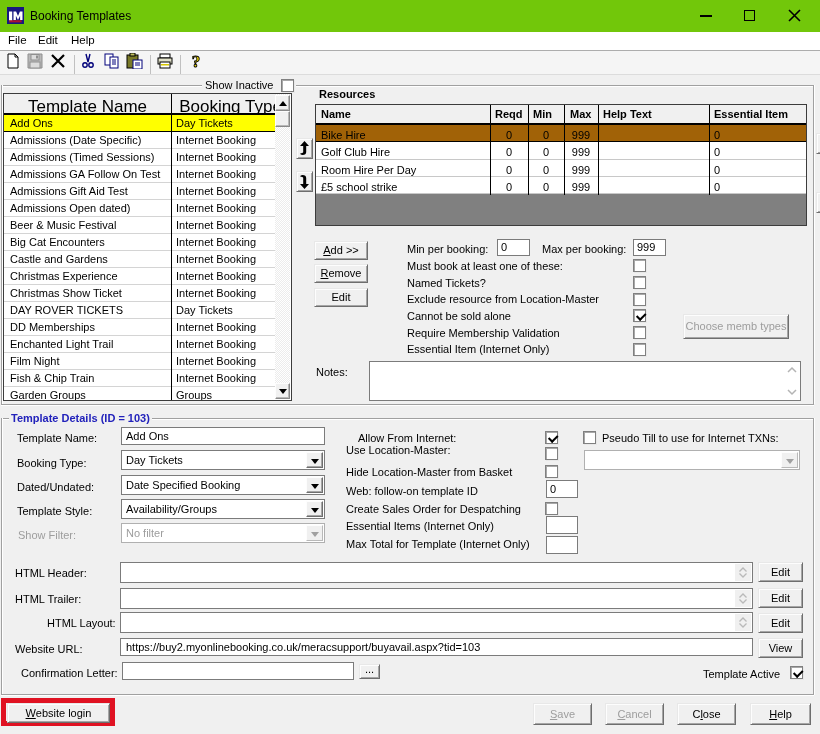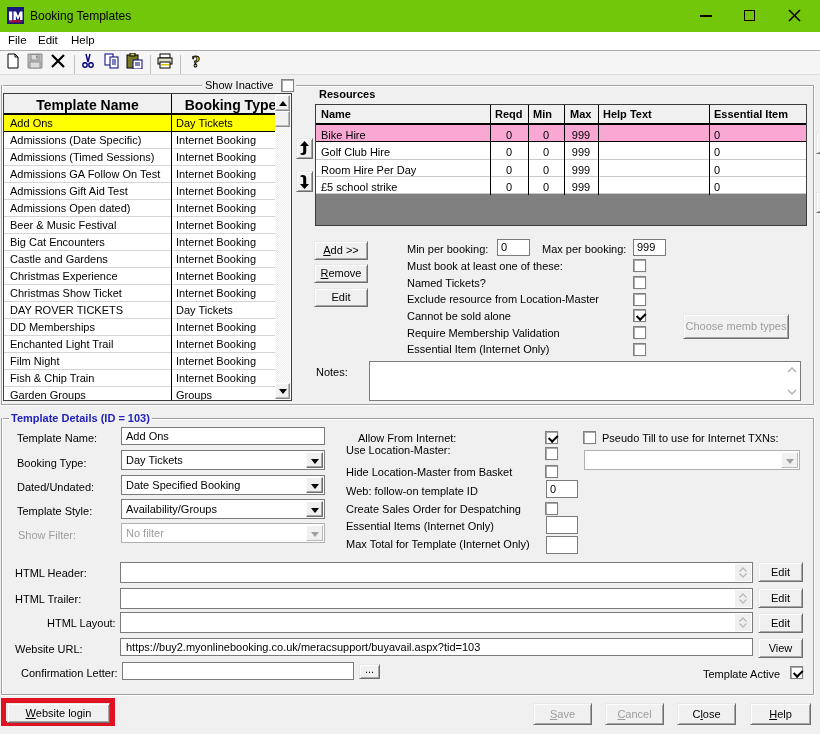--- a/index.html
+++ b/index.html
@@ -24,21 +24,21 @@
 .cb.ck::after{content:"";position:absolute;left:2px;top:2px;width:7px;height:4px;border-left:2px solid #000;border-bottom:2px solid #000;transform:rotate(-45deg) translate(0,1px);}
 .lbl{position:absolute;font-size:11px;white-space:nowrap;}
 .dd{position:absolute;background:#fff;border:1px solid #7b7b7b;}
 .ddarrow{position:absolute;right:1px;top:1px;bottom:1px;width:17px;background:#f0f0f0;border:1px solid;border-color:#fdfdfd #6e6e6e #6e6e6e #fdfdfd;box-shadow:inset -1px -1px 0 #a6a6a6;}
 .ddarrow::after{content:"";position:absolute;left:4px;top:6px;border-left:4px solid transparent;border-right:4px solid transparent;border-top:5px solid #000;}
 .dd.dis{border-color:#b0b0b0;}
 .dd.dis .ddarrow{border-color:#fdfdfd #b9b9b9 #b9b9b9 #fdfdfd;box-shadow:none;}
 .dd.dis .ddarrow::after{border-top-color:#a0a0a0;}
 
 #ltable{left:3px;top:93px;width:289px;height:308px;border:1.5px solid #3c3c3c;background:#fff;}
-#ltable .hdr{position:absolute;left:0;top:0;width:271px;height:21px;background:#f0f0f0;border-bottom:2px solid #000;font-weight:bold;font-size:14px;}
+#ltable .hdr{position:absolute;left:0;top:0;width:271px;height:21px;background:#f0f0f0;border-bottom:2px solid #000;font-weight:normal;font-size:17px;}
 .lrow{position:absolute;left:0;width:271px;height:17px;line-height:16.6px;border-bottom:1px solid #d4d4d4;white-space:nowrap;font-size:11px;}
 .lrow .c1{position:absolute;left:6px;top:0;}
 .lrow .c2{position:absolute;left:172px;top:0;}
 #lcoldiv{position:absolute;left:167px;top:0;bottom:0;width:1px;background:#000;}
 
 .sbbtn{position:absolute;background:#f1f1f1;border:1px solid;border-color:#fdfdfd #8a8a8a #8a8a8a #fdfdfd;box-shadow:inset -1px -1px 0 #b9b9b9;}
 .arr-u{position:absolute;left:3px;top:5px;border-left:4px solid transparent;border-right:4px solid transparent;border-bottom:5px solid #000;}
 .arr-d{position:absolute;left:3px;top:5px;border-left:4px solid transparent;border-right:4px solid transparent;border-top:5px solid #000;}
 .spingut{position:absolute;right:1px;top:1px;bottom:1px;width:16px;background:#f0f0f0;}
 .spingut svg{position:absolute;left:2px;}
@@ -235,21 +235,21 @@
 <div class="abs" id="rtable">
   <div class="rhdr">
     <span class="rcell" style="left:5px;top:3px;">Name</span>
     <span class="rcell" style="left:179px;top:3px;">Reqd</span>
     <span class="rcell" style="left:217px;top:3px;">Min</span>
     <span class="rcell" style="left:254px;top:3px;">Max</span>
     <span class="rcell" style="left:287px;top:3px;">Help Text</span>
     <span class="rcell" style="left:398px;top:3px;">Essential Item</span>
   </div>
   <div id="rrows" style="position:absolute;left:0;top:20px;right:0;">
-      <div class="rrow" style="top:0.00px;background:#f9a8d4;border-bottom:1px solid #000;">
+      <div class="rrow" style="top:0.00px;background:#a16207;border-bottom:1px solid #000;">
   <span class="rcell" style="left:5px;top:2px;">Bike Hire</span>
   <span class="rcell" style="left:174px;width:38px;text-align:center;top:2px;">0</span>
   <span class="rcell" style="left:212px;width:36px;text-align:center;top:2px;">0</span>
   <span class="rcell" style="left:248px;width:34px;text-align:center;top:2px;">999</span>
   <span class="rcell" style="left:398px;top:2px;">0</span>
       </div>
       <div class="rrow" style="top:17.30px;">
   <span class="rcell" style="left:5px;top:2px;">Golf Club Hire</span>
   <span class="rcell" style="left:174px;width:38px;text-align:center;top:2px;">0</span>
   <span class="rcell" style="left:212px;width:36px;text-align:center;top:2px;">0</span>

